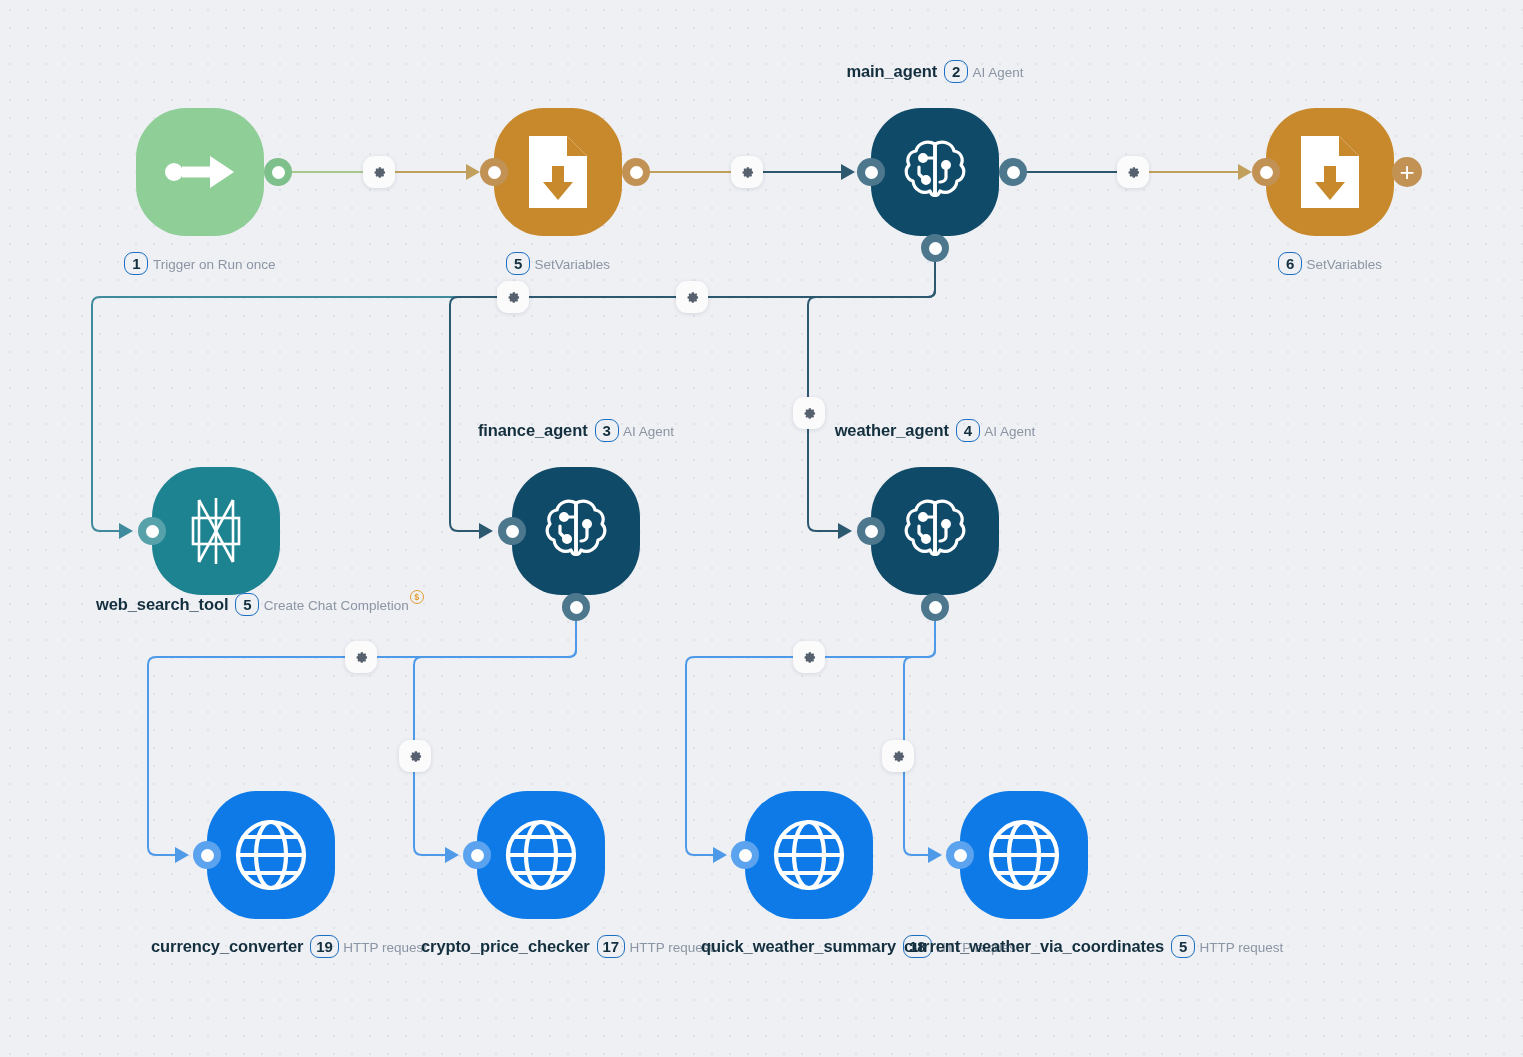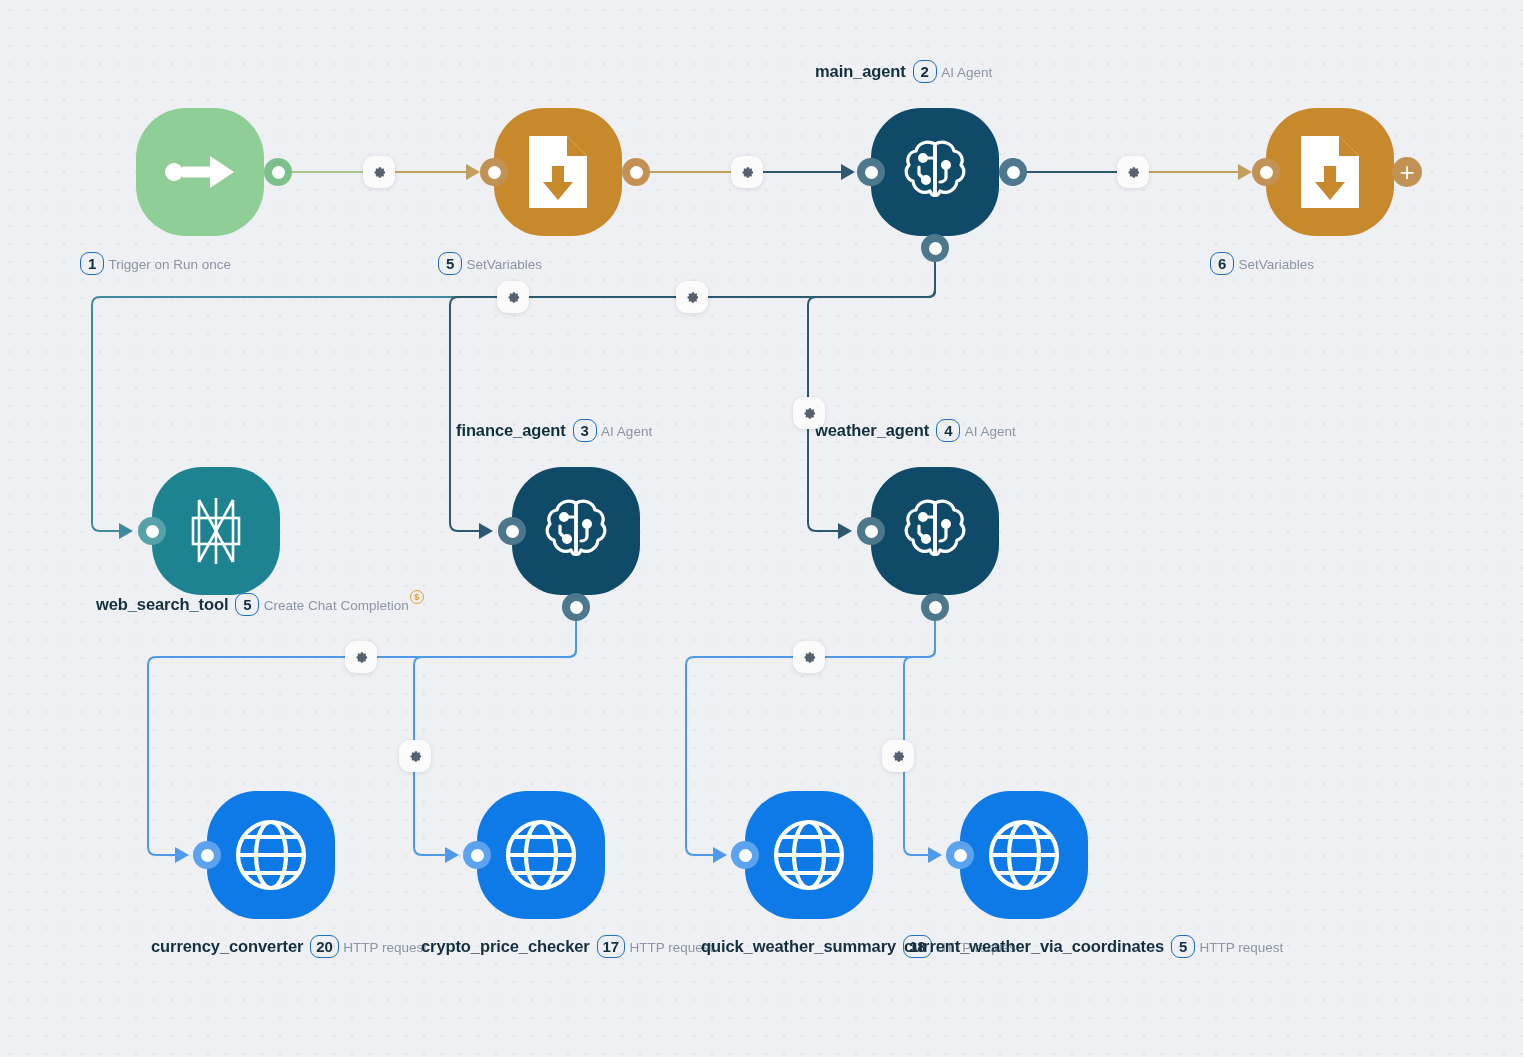--- a/index.html
+++ b/index.html
@@ -49,21 +49,21 @@
   }
   .port.plus .pin {
     width: 30px; height: 30px; background: transparent;
     color: #fff; font-size: 26px; line-height: 26px; font-weight: 400;
     display: flex; align-items: center; justify-content: center;
   }
 
   
   .node-label {
     position: absolute;
-    text-align: left;
+    text-align: center;
     white-space: nowrap;
   }
   .lbl-title {
     font-size: 16.5px;
     font-weight: bold;
     color: #14303f;
     letter-spacing: -0.1px;
     display: inline-flex; align-items: center; gap: 7px;
   }
   .badge {
@@ -361,21 +361,21 @@
         <line x1="13" y1="58" x2="67" y2="58"></line>
       </svg>
     </div>
     <div class="port" style="left:-14px; top:50px;">
       <span class="pin"></span>
     </div>
   </div>
   <div class="node-label" style="left:151px; top:931px; width:240px;">
     <div class="lbl-title">
       <span>currency_converter</span>
-      <span class="badge">20</span>
+      <span class="badge">19</span>
     </div>
     <div class="lbl-sub">HTTP request</div>
   </div>
 
   <div class="node t-http" style="left:477px; top:791px;">
     <div class="node-body sq">
       <svg width="80" height="80" viewBox="0 0 80 80" fill="none" stroke="#fff" stroke-width="4.2">
         <circle cx="40" cy="40" r="33"></circle>
         <ellipse cx="40" cy="40" rx="15" ry="33"></ellipse>
         <line x1="7" y1="40" x2="73" y2="40"></line>

